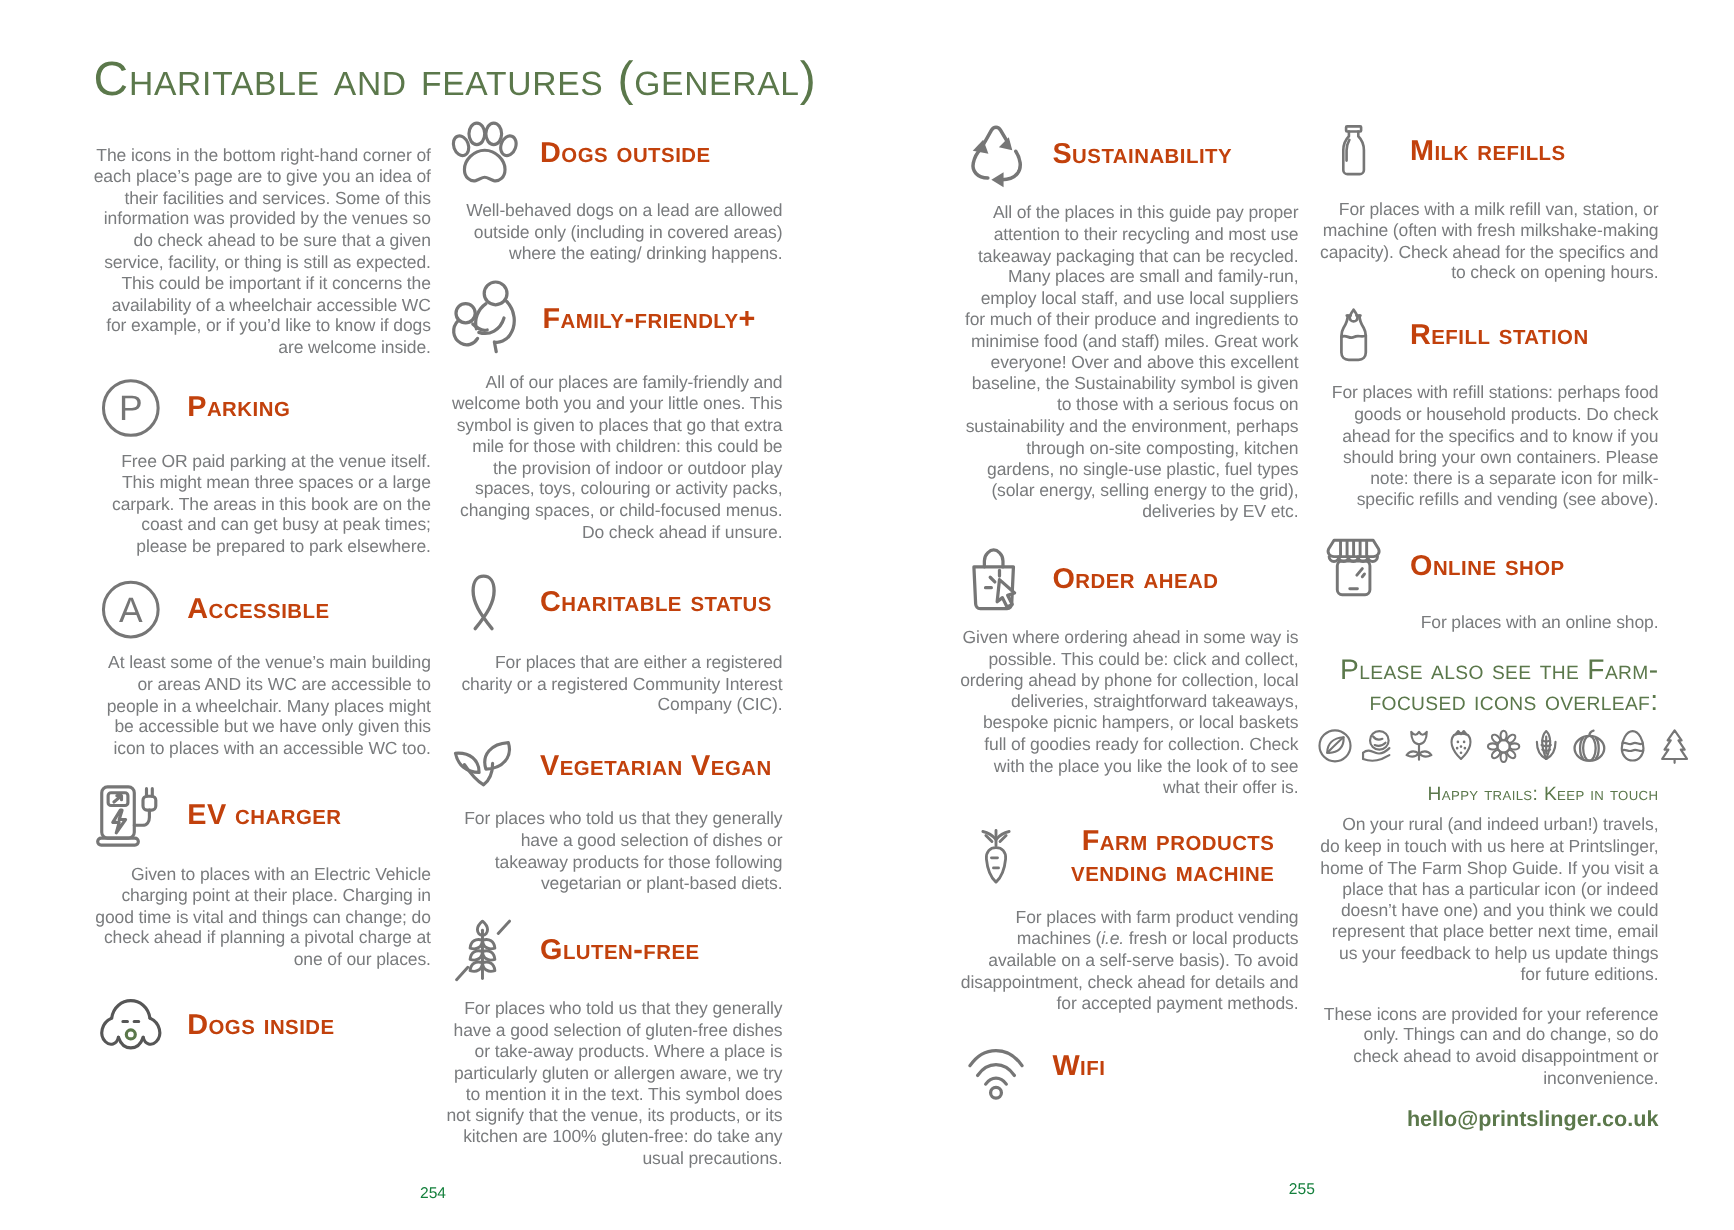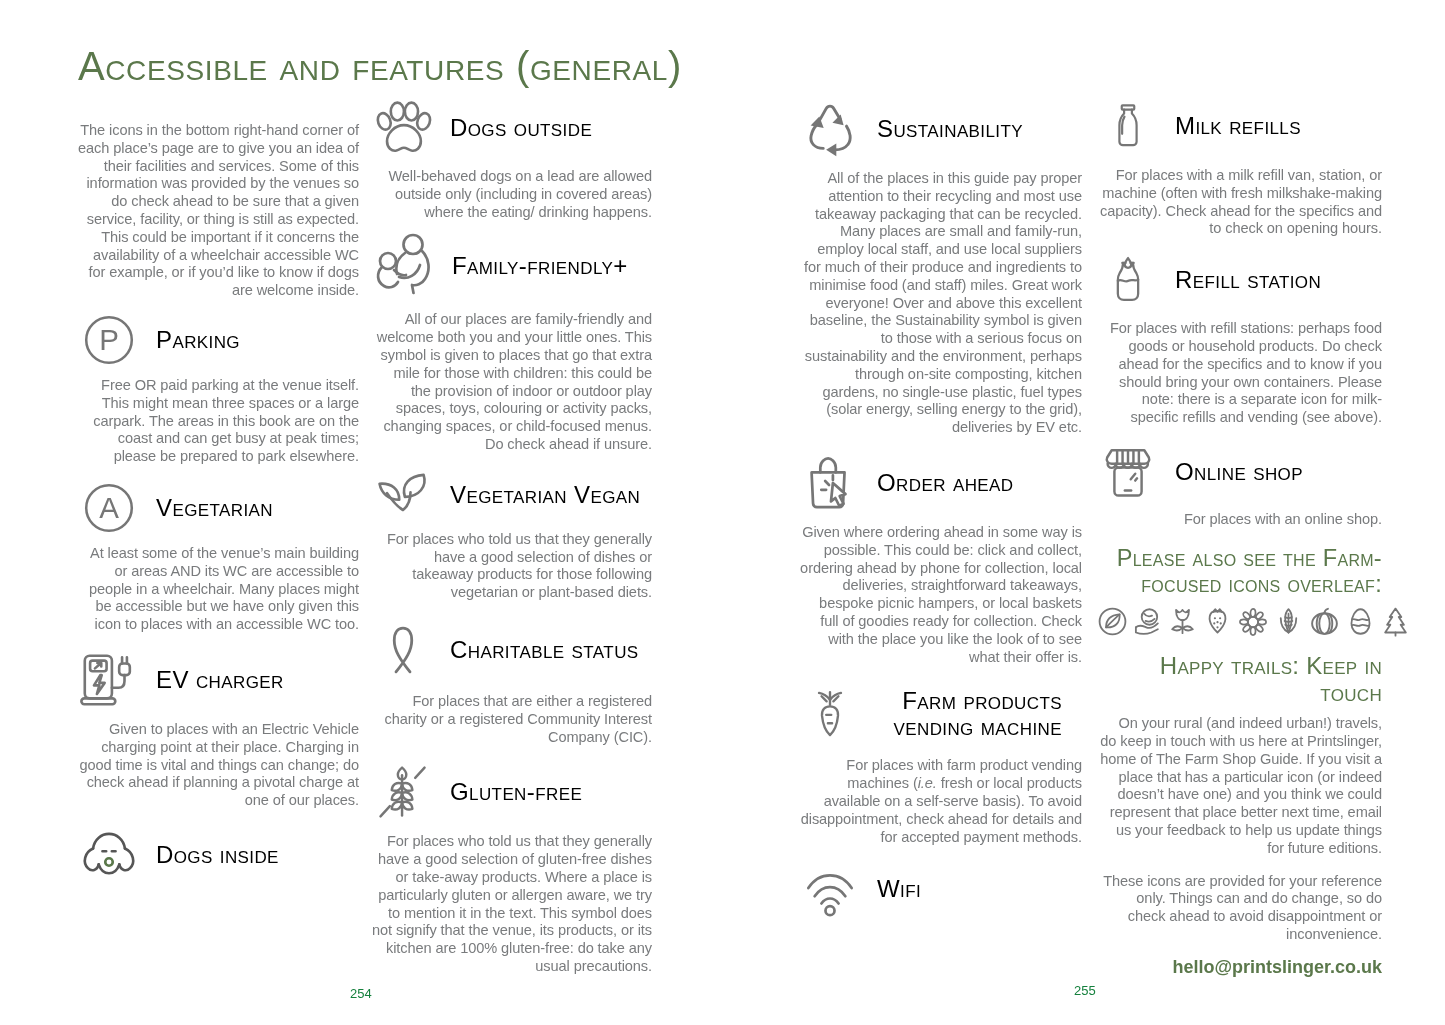--- a/index.html
+++ b/index.html
@@ -18,42 +18,42 @@
   .col3{left:799px;top:98px;width:283px;}
   .col4{left:1097px;top:95px;width:285px;}
   .body{
     font-size:14.6px;line-height:1.22;letter-spacing:-.1px;
     color:#797b7d;margin:10px 0 0 0;
   }
   .section{margin-top:15px;}
   .section-head{display:flex;align-items:center;gap:16px;}
   .icon-box{flex:0 0 62px;display:flex;justify-content:center;align-items:center;color:#767676;}
   h2{
-    margin:0;font-variant:small-caps;font-weight:400;font-size:24px;
-    letter-spacing:.4px;color:#000000;line-height:1.08;
+    margin:0;font-variant:small-caps;font-weight:700;font-size:24px;
+    letter-spacing:.4px;color:#c2410c;line-height:1.08;
   }
   .green-heading{
-    margin:0;font-variant:small-caps;font-weight:400;font-size:24px;
+    margin:0;font-variant:small-caps;font-weight:400;font-size:16px;
     letter-spacing:.3px;color:#5b784b;line-height:1.12;
   }
   .icon{stroke:currentColor;fill:none;stroke-linecap:round;stroke-linejoin:round;}
   .dog-ico{color:#565656;}
   .farm-icons{display:flex;gap:4px;margin-top:8px;color:#767676;align-items:center;}
   .email{font-weight:700;color:#5b784b;font-size:18px;margin-top:13px;}
   .pagenum{position:absolute;font-size:13px;color:#15803d;}
   .pagenum-left{left:350px;top:986px;}
   .pagenum-right{left:1074px;top:983px;}
   em{font-style:italic;}
 </style>
 </head>
 <body>
 
 <div class="page">
 
-  <h1 class="title">Accessible and features (general)</h1>
+  <h1 class="title">Charitable and features (general)</h1>
 
   <div class="col col1">
     <p class="body" style="margin-top:0">The icons in the bottom right-hand corner of each place’s page are to give you an idea of their facilities and services. Some of this information was provided by the venues so do check ahead to be sure that a given service, facility, or thing is still as expected. This could be important if it concerns the availability of a wheelchair accessible WC for example, or if you’d like to know if dogs are welcome inside.</p>
 
     <div class="section" style="margin-top:13px">
       <div class="section-head">
         <span class="icon-box">
           <svg class="icon" width="54" height="54" viewBox="0 0 64 64" stroke-width="3">
             <circle cx="32" cy="32" r="27"></circle>
             <text x="32" y="44" font-size="35" text-anchor="middle" fill="currentColor" stroke="none" font-family="'Liberation Sans',sans-serif">P</text>
@@ -65,21 +65,21 @@
     </div>
 
     <div class="section">
       <div class="section-head">
         <span class="icon-box">
           <svg class="icon" width="54" height="54" viewBox="0 0 64 64" stroke-width="3">
             <circle cx="32" cy="32" r="27"></circle>
             <text x="32" y="44" font-size="35" text-anchor="middle" fill="currentColor" stroke="none" font-family="'Liberation Sans',sans-serif">A</text>
           </svg>
         </span>
-        <h2>Vegetarian</h2>
+        <h2>Accessible</h2>
       </div>
       <p class="body">At least some of the venue’s main building or areas AND its WC are accessible to people in a wheelchair. Many places might be accessible but we have only given this icon to places with an accessible WC too.</p>
     </div>
 
     <div class="section">
       <div class="section-head">
         <span class="icon-box">
           <svg class="icon" width="62" height="62" viewBox="0 0 64 64" stroke-width="2.7">
             <rect x="7" y="7" width="28" height="44" rx="5"></rect>
             <rect x="3.5" y="51" width="35" height="6" rx="3"></rect>
@@ -145,41 +145,41 @@
           </svg>
         </span>
         <h2>Family-friendly+</h2>
       </div>
       <p class="body">All of our places are family-friendly and welcome both you and your little ones. This symbol is given to places that go that extra mile for those with children: this could be the provision of indoor or outdoor play spaces, toys, colouring or activity packs, changing spaces, or child-focused menus. Do check ahead if unsure.</p>
     </div>
 
     <div class="section">
       <div class="section-head">
         <span class="icon-box">
+          <svg class="icon" width="56" height="66" viewBox="0 0 64 66" stroke-width="3.2">
+            <path d="M24 58 C36 43 42 33 42 22 C42 13 38 8 32 8 C26 8 22 13 22 22 C22 33 28 43 40 58"></path>
+          </svg>
+        </span>
+        <h2>Charitable status</h2>
+      </div>
+      <p class="body">For places that are either a registered charity or a registered Community Interest Company (CIC).</p>
+    </div>
+
+    <div class="section">
+      <div class="section-head">
+        <span class="icon-box">
           <svg class="icon" width="60" height="52" viewBox="0 0 64 52" stroke-width="2.8">
             <path d="M34 28 C30 15 39 5.5 54 4.5 C58 17 49 28 34 28 Z"></path>
             <path d="M28 31 C17 31 9 24.5 7 14 C20 13 28 20 28 31 Z"></path>
             <path d="M15 24 C21 33 27 39 32 42 C37 38 40 31 40 23"></path>
           </svg>
         </span>
         <h2>Vegetarian Vegan</h2>
       </div>
       <p class="body">For places who told us that they generally have a good selection of dishes or takeaway products for those following vegetarian or plant-based diets.</p>
-    </div>
-
-    <div class="section">
-      <div class="section-head">
-        <span class="icon-box">
-          <svg class="icon" width="56" height="66" viewBox="0 0 64 66" stroke-width="3.2">
-            <path d="M24 58 C36 43 42 33 42 22 C42 13 38 8 32 8 C26 8 22 13 22 22 C22 33 28 43 40 58"></path>
-          </svg>
-        </span>
-        <h2>Charitable status</h2>
-      </div>
-      <p class="body">For places that are either a registered charity or a registered Community Interest Company (CIC).</p>
     </div>
 
     <div class="section">
       <div class="section-head">
         <span class="icon-box">
           <svg class="icon" width="60" height="62" viewBox="0 0 64 64" stroke-width="2.6">
             <path d="M31 14 V57"></path>
             <path d="M31 6 C28 8.5 26.5 11 26.5 13.5 C26.5 16.5 28.5 18.5 31 18.5 C33.5 18.5 35.5 16.5 35.5 13.5 C35.5 11 34 8.5 31 6 Z"></path>
             <path d="M31 23 C25 21 20.5 24 20 30 C26 32 30.5 29 31 23 Z"></path>
             <path d="M31 23 C37 21 41.5 24 42 30 C36 32 31.5 29 31 23 Z"></path>

